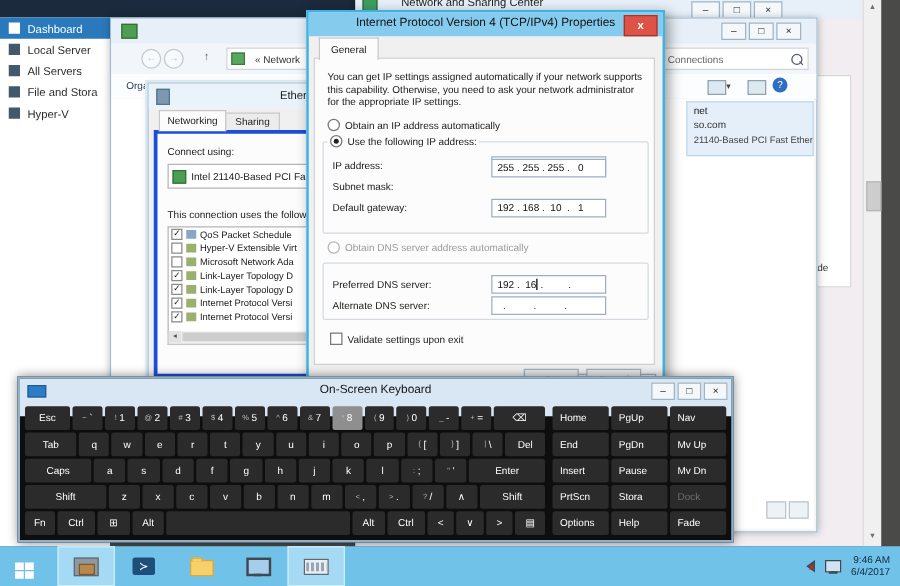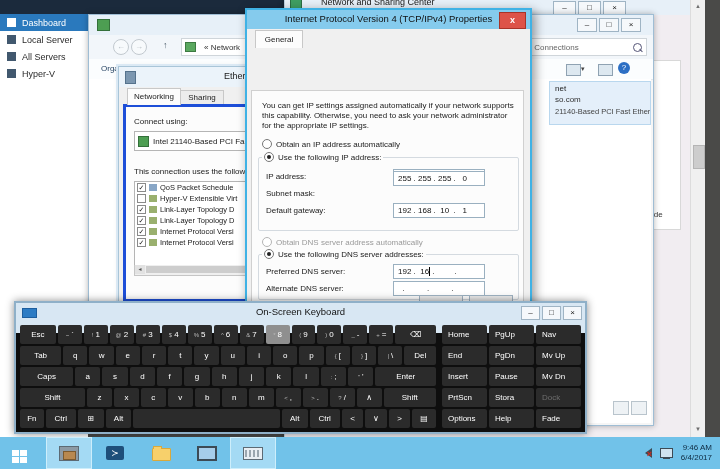--- a/index.html
+++ b/index.html
@@ -79,21 +79,21 @@
   #eth-thumb{position:absolute;left:11px;top:1px;width:150px;height:7px;background:#cdcdcd;}
   .btn{position:absolute;background:#e9e9e9;border:1px solid #9fb2c2;font-size:8px;color:#1a1a1a;text-align:center;}
   #eth-install{left:18px;top:215px;width:52px;height:16px;line-height:15px;color:#9a9a9a;}
   #eth-uninstall{left:107px;top:215px;width:52px;height:16px;line-height:15px;text-align:left;padding-left:8px;}
   
   #ipv4{left:245px;top:8px;width:283px;height:306px;background:#f0f0f0;border:2px solid #3fb2e5;box-shadow:3px 3px 10px rgba(0,0,0,.4);}
   #ipv4-titlebar{left:0;top:0;width:100%;height:19px;background:#85cbed;}
   #ipv4-title{position:absolute;left:0;top:3px;width:100%;text-align:center;font-size:9.5px;color:#111;}
   #ipv4-close{position:absolute;right:4px;top:2px;width:25px;height:15px;background:#dd5348;border:1px solid #a83328;color:#fff;font-size:9px;line-height:14px;text-align:center;font-weight:bold;}
   #ipv4-tab{left:8px;top:20px;width:46px;height:17px;line-height:17px;background:#fcfcfc;z-index:2;}
-  #ipv4-panel{left:4px;top:36px;width:271px;height:244px;background:#fcfcfc;border:1px solid #d0d0d0;margin-top:44px;}
+  #ipv4-panel{left:4px;top:36px;width:271px;height:244px;background:#fcfcfc;border:1px solid #d0d0d0;}
   .ip-text{position:absolute;font-size:8px;color:#1a1a1a;white-space:nowrap;}
   .radio{position:absolute;display:flex;align-items:center;gap:4px;font-size:8px;color:#1a1a1a;white-space:nowrap;}
   .radio .rb{width:8px;height:8px;border:1px solid #777;border-radius:50%;background:#fff;position:relative;flex:0 0 8px;}
   .radio.on .rb::after{content:"";position:absolute;left:2px;top:2px;width:4px;height:4px;border-radius:50%;background:#222;}
   .radio.dis{color:#9a9a9a;}
   .radio.dis .rb{border-color:#b5b5b5;}
   .groupbox{position:absolute;border:1px solid #d4dae0;border-radius:2px;}
   .ipfield{position:absolute;width:86px;height:13px;background:#fff;border:1px solid #9ab0c0;font-size:8px;color:#111;line-height:13px;padding-left:4px;white-space:pre;}
   .caret{display:inline-block;width:1px;height:9px;background:#000;vertical-align:middle;}
   .chk{position:absolute;display:flex;align-items:center;gap:4px;font-size:8px;color:#1a1a1a;}
@@ -148,20 +148,24 @@
         <span class="sm-label" data-name="sidebar-item-label">Dashboard</span>
       </div>
       <div class="sm-item" data-name="sidebar-item-local-server">
         <span class="sm-ico" data-name="local-server-icon"></span>
         <span class="sm-label" data-name="sidebar-item-label">Local Server</span>
       </div>
       <div class="sm-item" data-name="sidebar-item-all-servers">
         <span class="sm-ico" data-name="all-servers-icon"></span>
         <span class="sm-label" data-name="sidebar-item-label">All Servers</span>
       </div>
+      <div class="sm-item" data-name="sidebar-item-file-and-stora">
+        <span class="sm-ico" data-name="file-storage-icon"></span>
+        <span class="sm-label" data-name="sidebar-item-label">File and Stora</span>
+      </div>
       <div class="sm-item" data-name="sidebar-item-hyper-v">
         <span class="sm-ico" data-name="hyper-v-icon"></span>
         <span class="sm-label" data-name="sidebar-item-label">Hyper-V</span>
       </div>
     </div>
 
   <div class="abs" id="nsc" data-name="network-sharing-center-window">
     <div class="abs" id="nsc-titlebar" data-name="nsc-titlebar">
       <span id="nsc-icon" data-name="nsc-window-icon"></span>
       <span id="nsc-title" data-name="nsc-window-title">Network and Sharing Center</span>
@@ -239,20 +243,25 @@
       <div id="eth-list" data-name="connection-items-list">
           <div class="eth-row" data-name="connection-list-item">
             <span class="cbx" data-name="checkbox">✓</span>
             <span class="eth-row-ico" data-name="protocol-icon"></span>
             <span class="eth-row-label" data-name="connection-item-label">QoS Packet Schedule</span>
           </div>
           <div class="eth-row" data-name="connection-list-item">
             <span class="cbx" data-name="checkbox"></span>
             <span class="eth-row-ico" data-name="protocol-icon"></span>
             <span class="eth-row-label" data-name="connection-item-label">Hyper-V Extensible Virt</span>
+          </div>
+          <div class="eth-row" data-name="connection-list-item">
+            <span class="cbx" data-name="checkbox"></span>
+            <span class="eth-row-ico" data-name="protocol-icon"></span>
+            <span class="eth-row-label" data-name="connection-item-label">Microsoft Network Ada</span>
           </div>
           <div class="eth-row" data-name="connection-list-item">
             <span class="cbx" data-name="checkbox">✓</span>
             <span class="eth-row-ico" data-name="protocol-icon"></span>
             <span class="eth-row-label" data-name="connection-item-label">Link-Layer Topology D</span>
           </div>
           <div class="eth-row" data-name="connection-list-item">
             <span class="cbx" data-name="checkbox">✓</span>
             <span class="eth-row-ico" data-name="protocol-icon"></span>
             <span class="eth-row-label" data-name="connection-item-label">Link-Layer Topology D</span>
@@ -303,24 +312,20 @@
       <span class="ip-text" style="left:14px;top:98px;" data-name="subnet-mask-label">Subnet mask:</span>
       <span class="ipfield" style="left:141px;top:80px;" data-name="subnet-mask-field">255 . 255 . 255 .   0</span>
       <span class="ip-text" style="left:14px;top:115px;" data-name="default-gateway-label">Default gateway:</span>
       <span class="ipfield" style="left:141px;top:112px;" data-name="default-gateway-field">192 . 168 .  10  .   1</span>
 
       <span class="radio dis" style="left:10px;top:146px;" data-name="radio-obtain-dns">
           <span class="rb"></span>
           <span>Obtain DNS server address automatically</span>
         </span>
       <span class="groupbox" style="left:6px;top:163px;width:259px;height:44px;" data-name="dns-groupbox"></span>
-      <span class="radio on" style="left:10px;top:158px;background:#fcfcfc;padding:0 2px;" data-name="radio-use-dns">
-          <span class="rb"></span>
-          <span>Use the following DNS server addresses:</span>
-        </span>
 
       <span class="ip-text" style="left:14px;top:176px;" data-name="preferred-dns-label">Preferred DNS server:</span>
       <span class="ipfield" style="left:141px;top:173px;" data-name="preferred-dns-field"><span style="white-space:pre;">192 .  16</span><span class="caret" data-name="text-caret"></span><span style="white-space:pre;"> .         .</span></span>
       <span class="ip-text" style="left:14px;top:193px;" data-name="alternate-dns-label">Alternate DNS server:</span>
       <span class="ipfield" style="left:141px;top:190px;" data-name="alternate-dns-field">  .          .          .</span>
 
       <span class="chk" style="left:12px;top:219px;" data-name="validate-checkbox">
           <span class="cb"></span>
           <span>Validate settings upon exit</span>
         </span>

